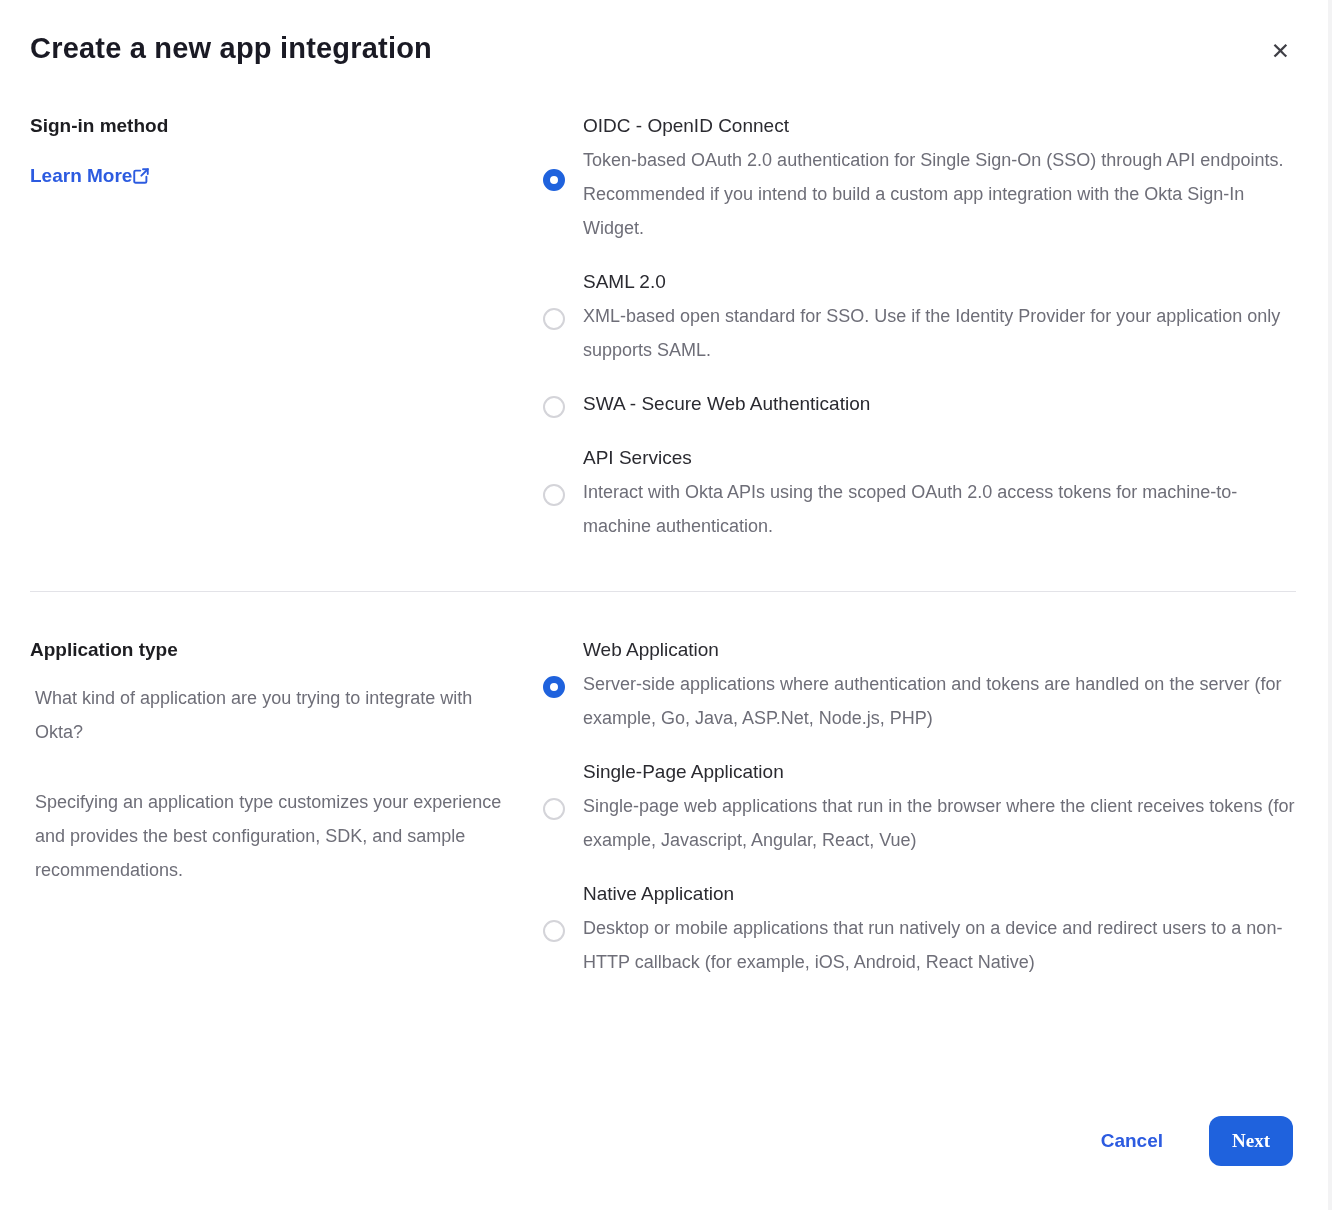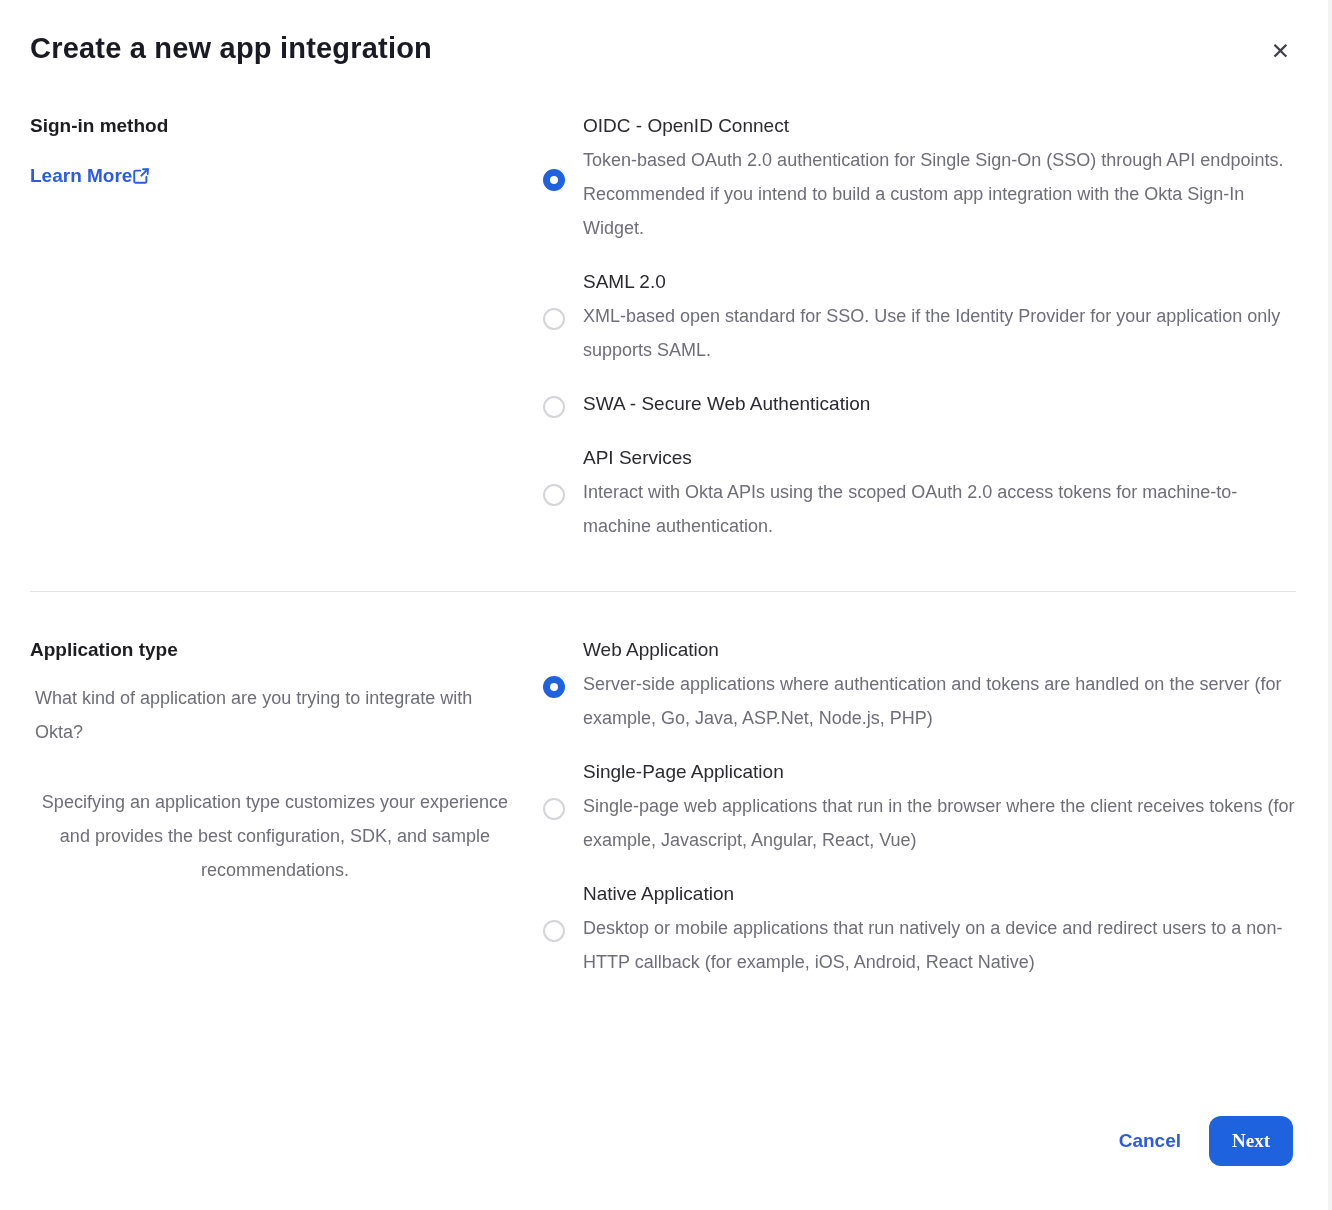--- a/index.html
+++ b/index.html
@@ -64,21 +64,21 @@
     line-height:34px;
   }
   .learn-more svg{display:block;}
   .section-left p{
     margin:14px 0 0 5px;
     font-size:18px;
     line-height:34px;
     color:var(--text-gray);
     max-width:480px;
   }
-  .section-left p.second{margin-top:36px;text-align:center;}
+  .section-left p.second{margin-top:36px;}
   .option{
     display:flex;
     align-items:center;
     gap:18px;
     margin-bottom:20px;
   }
   .option:last-child{margin-bottom:0;}
   .radio{
     width:22px;
     height:22px;
@@ -109,21 +109,21 @@
     border-top:1px solid var(--divider);
     margin:48px 0 0 0;
   }
   .section.app-type{margin-top:41px;}
   .footer{
     position:absolute;
     right:35px;
     bottom:44px;
     display:flex;
     align-items:center;
-    gap:28px;
+    gap:46px;
   }
   .cancel-link{
     font-size:19px;
     font-weight:700;
     color:var(--link);
     text-decoration:none;
     cursor:pointer;
     background:none;
     border:none;
     padding:0;

